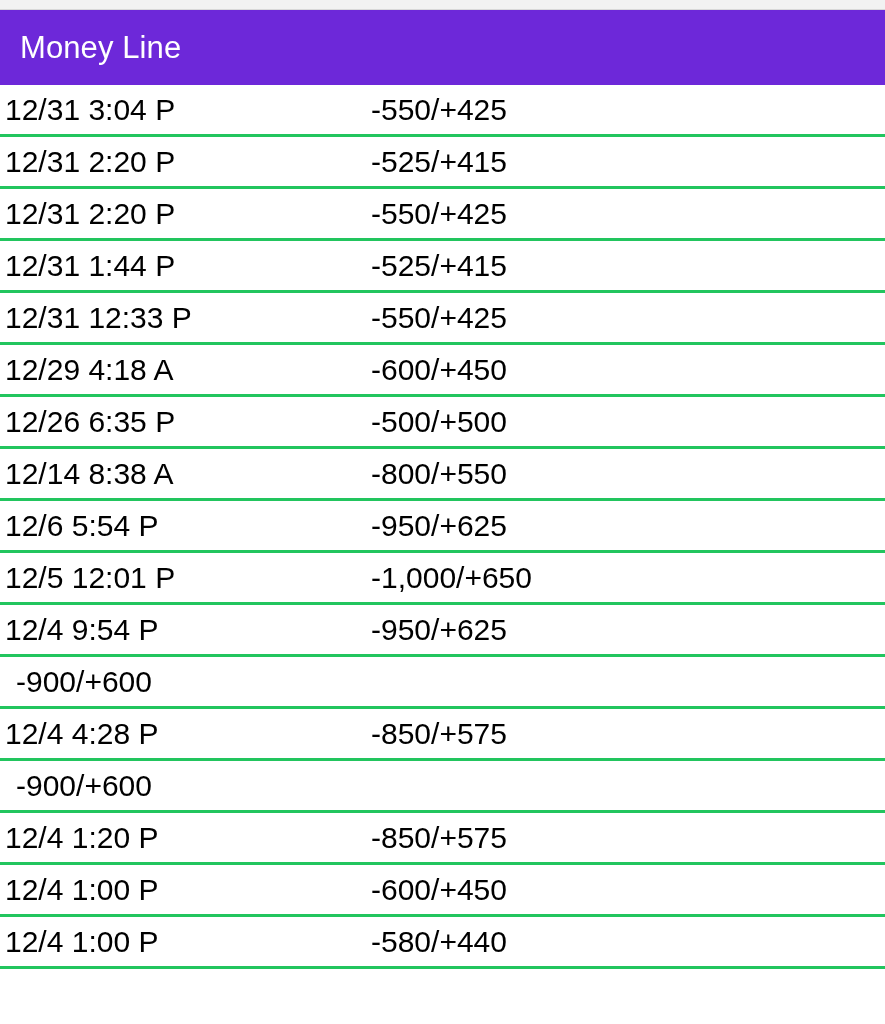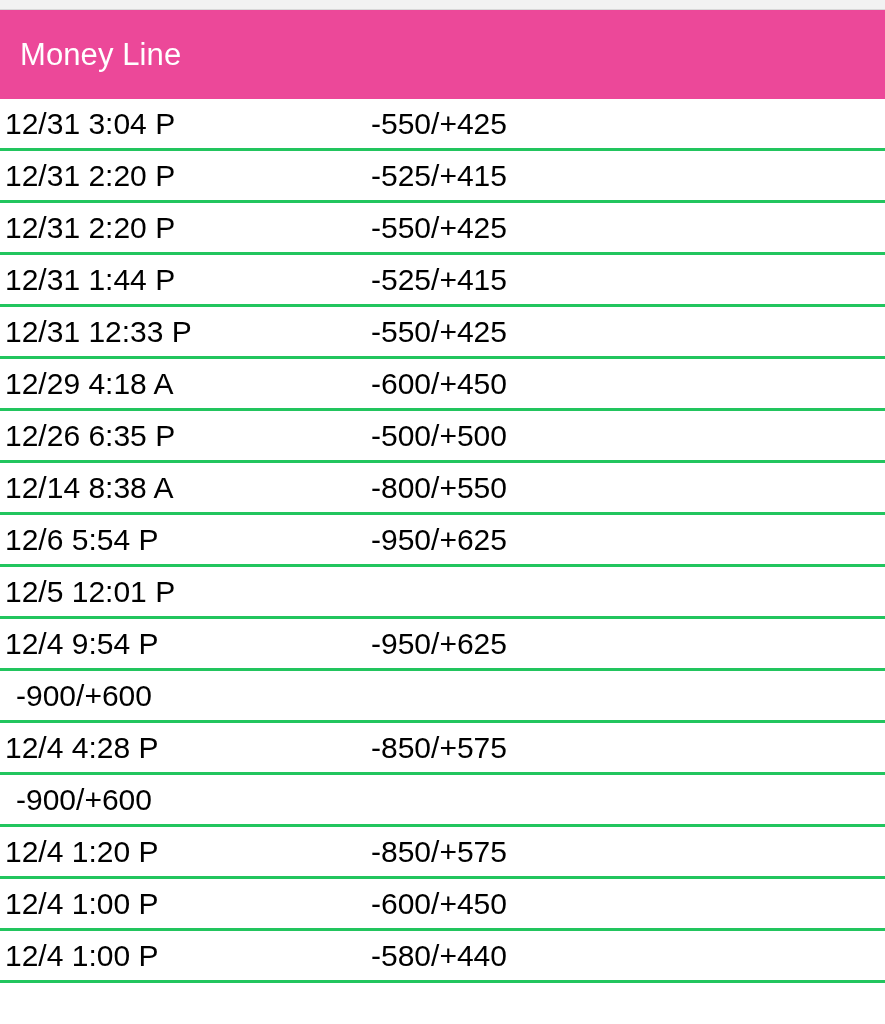--- a/index.html
+++ b/index.html
@@ -28,22 +28,22 @@
     width: 100%;
     height: 10px;
     background: #f2f2f2;
     border-bottom: 1px solid #d8d8d8;
     box-sizing: border-box;
   }
 
   
   .section-header {
     width: 100%;
-    height: 89px;
-    background: #ec4899;
+    height: 75px;
+    background: #6d28d9;
     display: flex;
     align-items: center;
     box-sizing: border-box;
     padding: 0 20px;
   }
   .section-header-title {
     color: #ffffff;
     font-size: 31px;
     font-weight: 400;
     letter-spacing: 0.1px;
@@ -129,20 +129,21 @@
       <div class="odds-row">
         <div class="cell-date">12/14 8:38 A</div>
         <div class="cell-odds">-800/+550</div>
       </div>
       <div class="odds-row">
         <div class="cell-date">12/6 5:54 P</div>
         <div class="cell-odds">-950/+625</div>
       </div>
       <div class="odds-row">
         <div class="cell-date">12/5 12:01 P</div>
+        <div class="cell-odds">-1,000/+650</div>
       </div>
       <div class="odds-row">
         <div class="cell-date">12/4 9:54 P</div>
         <div class="cell-odds">-950/+625</div>
       </div>
       <div class="odds-row">
         <div class="cell-odds">-900/+600</div>
       </div>
       <div class="odds-row">
         <div class="cell-date">12/4 4:28 P</div>

